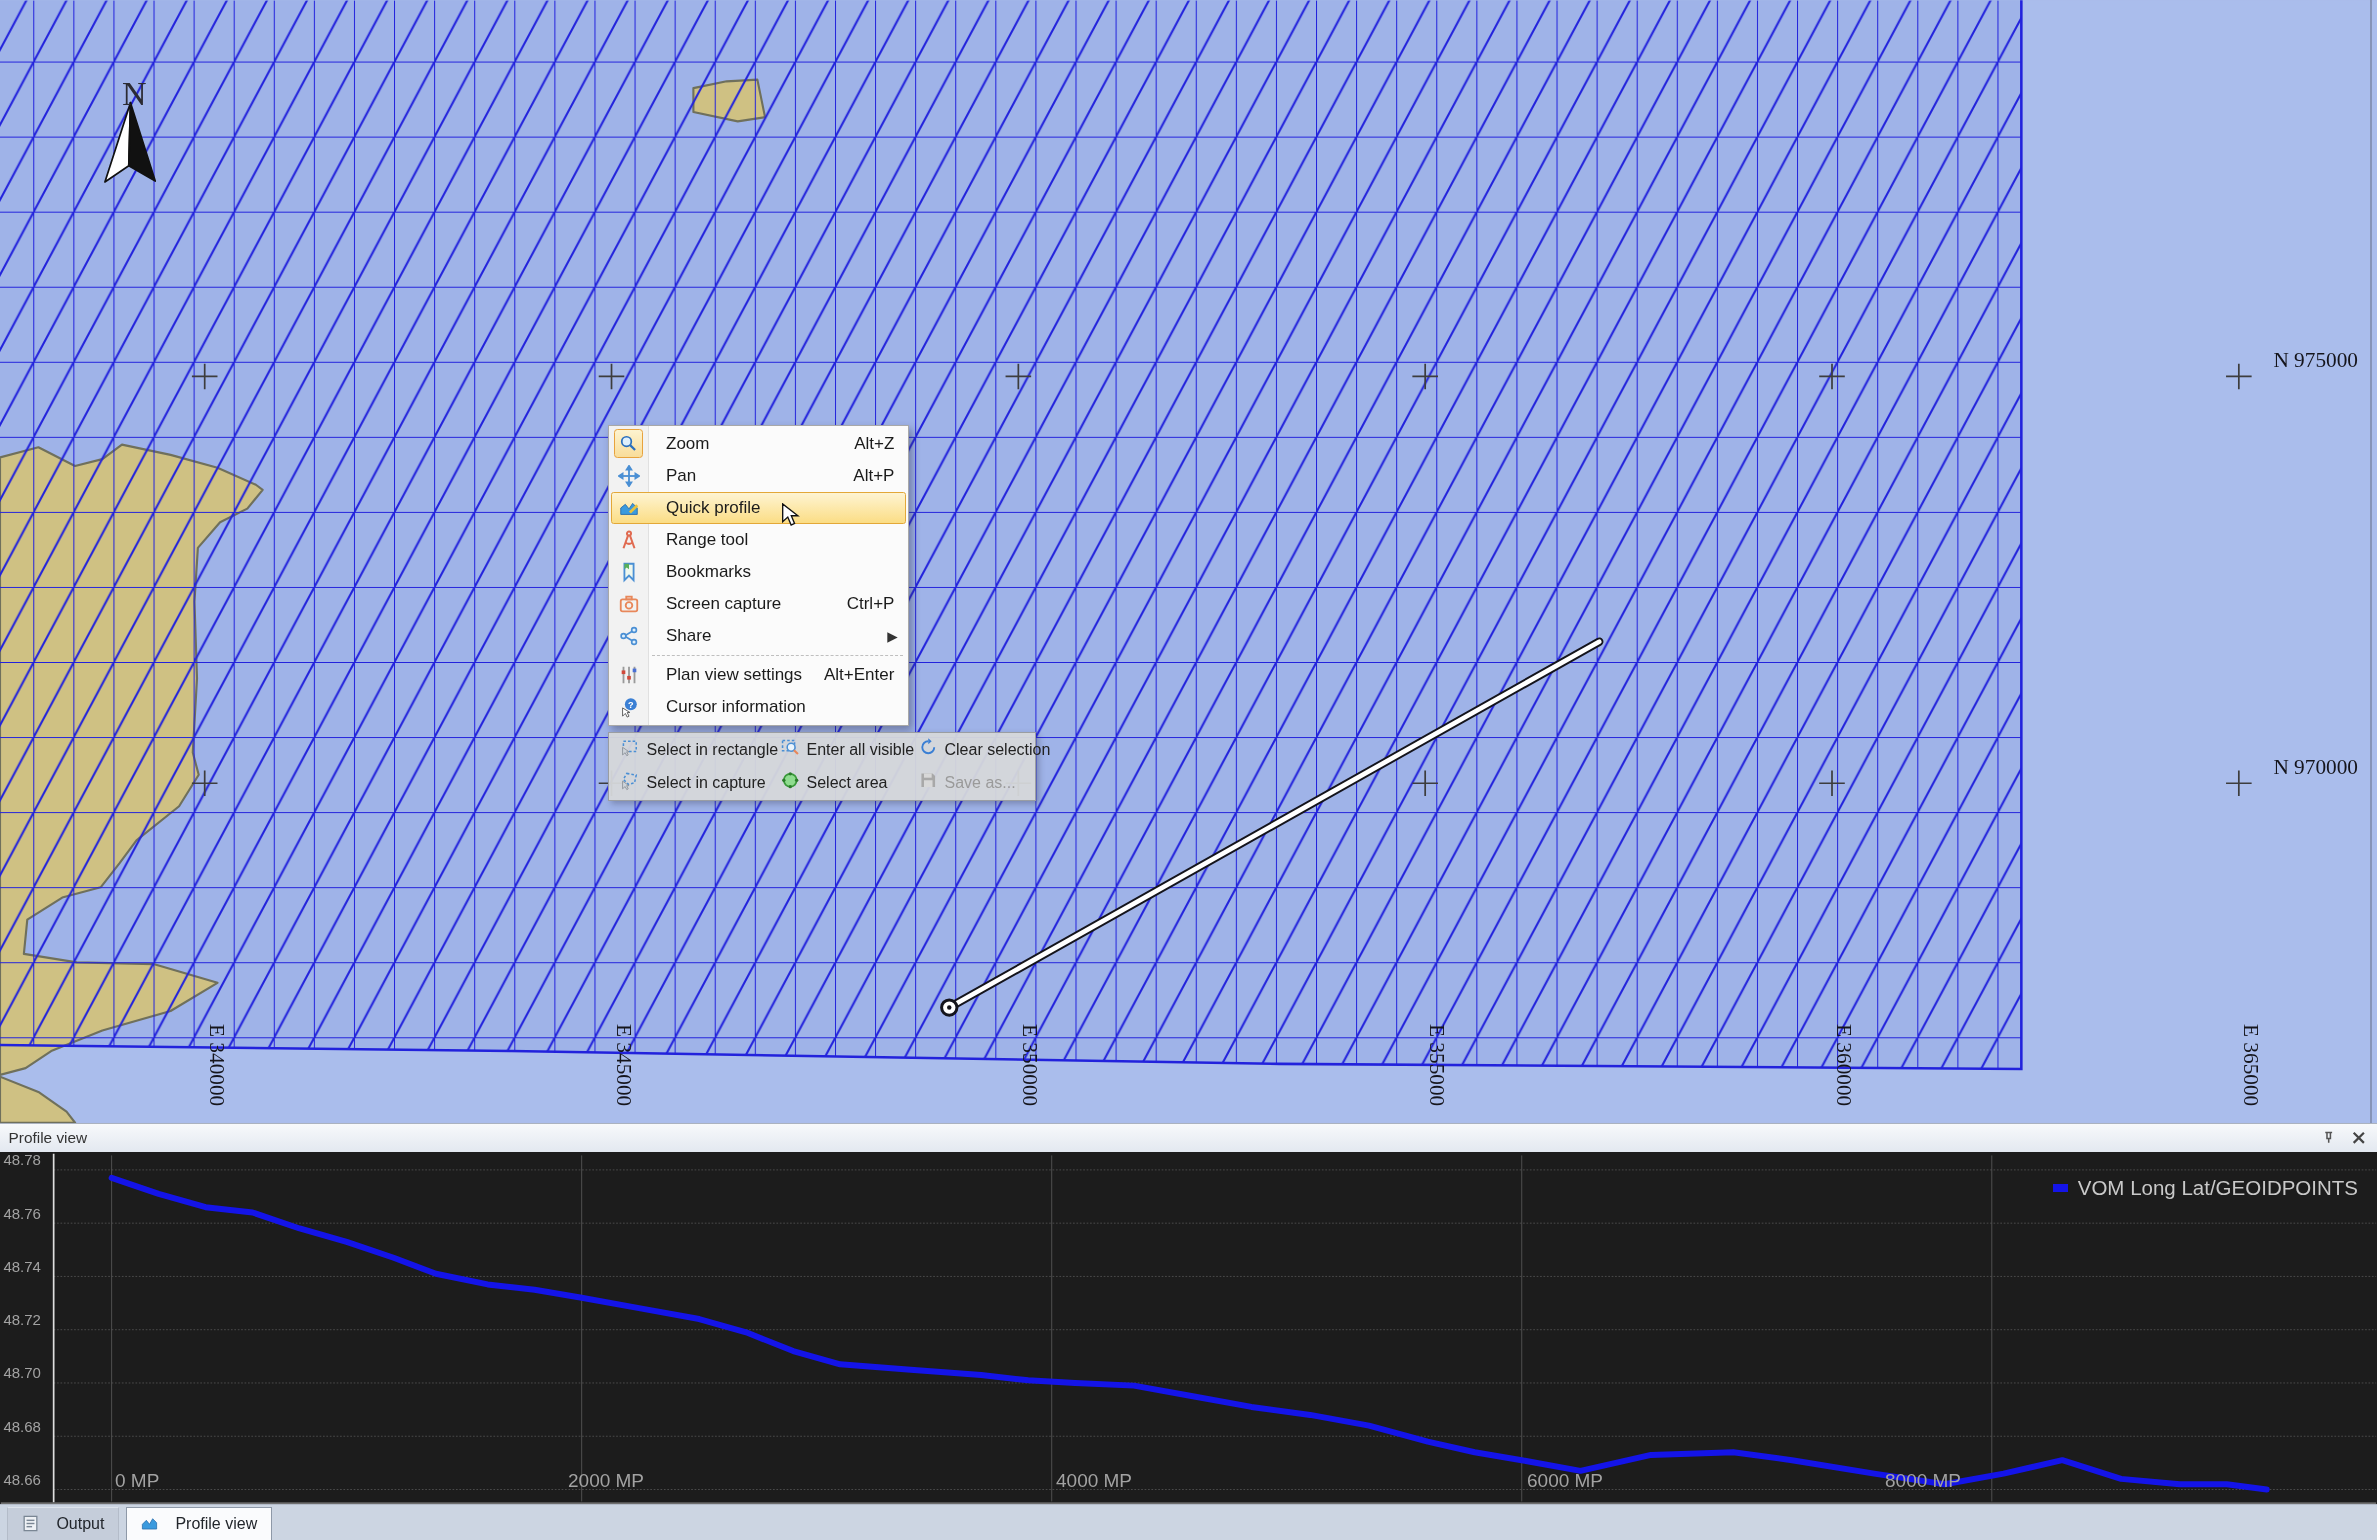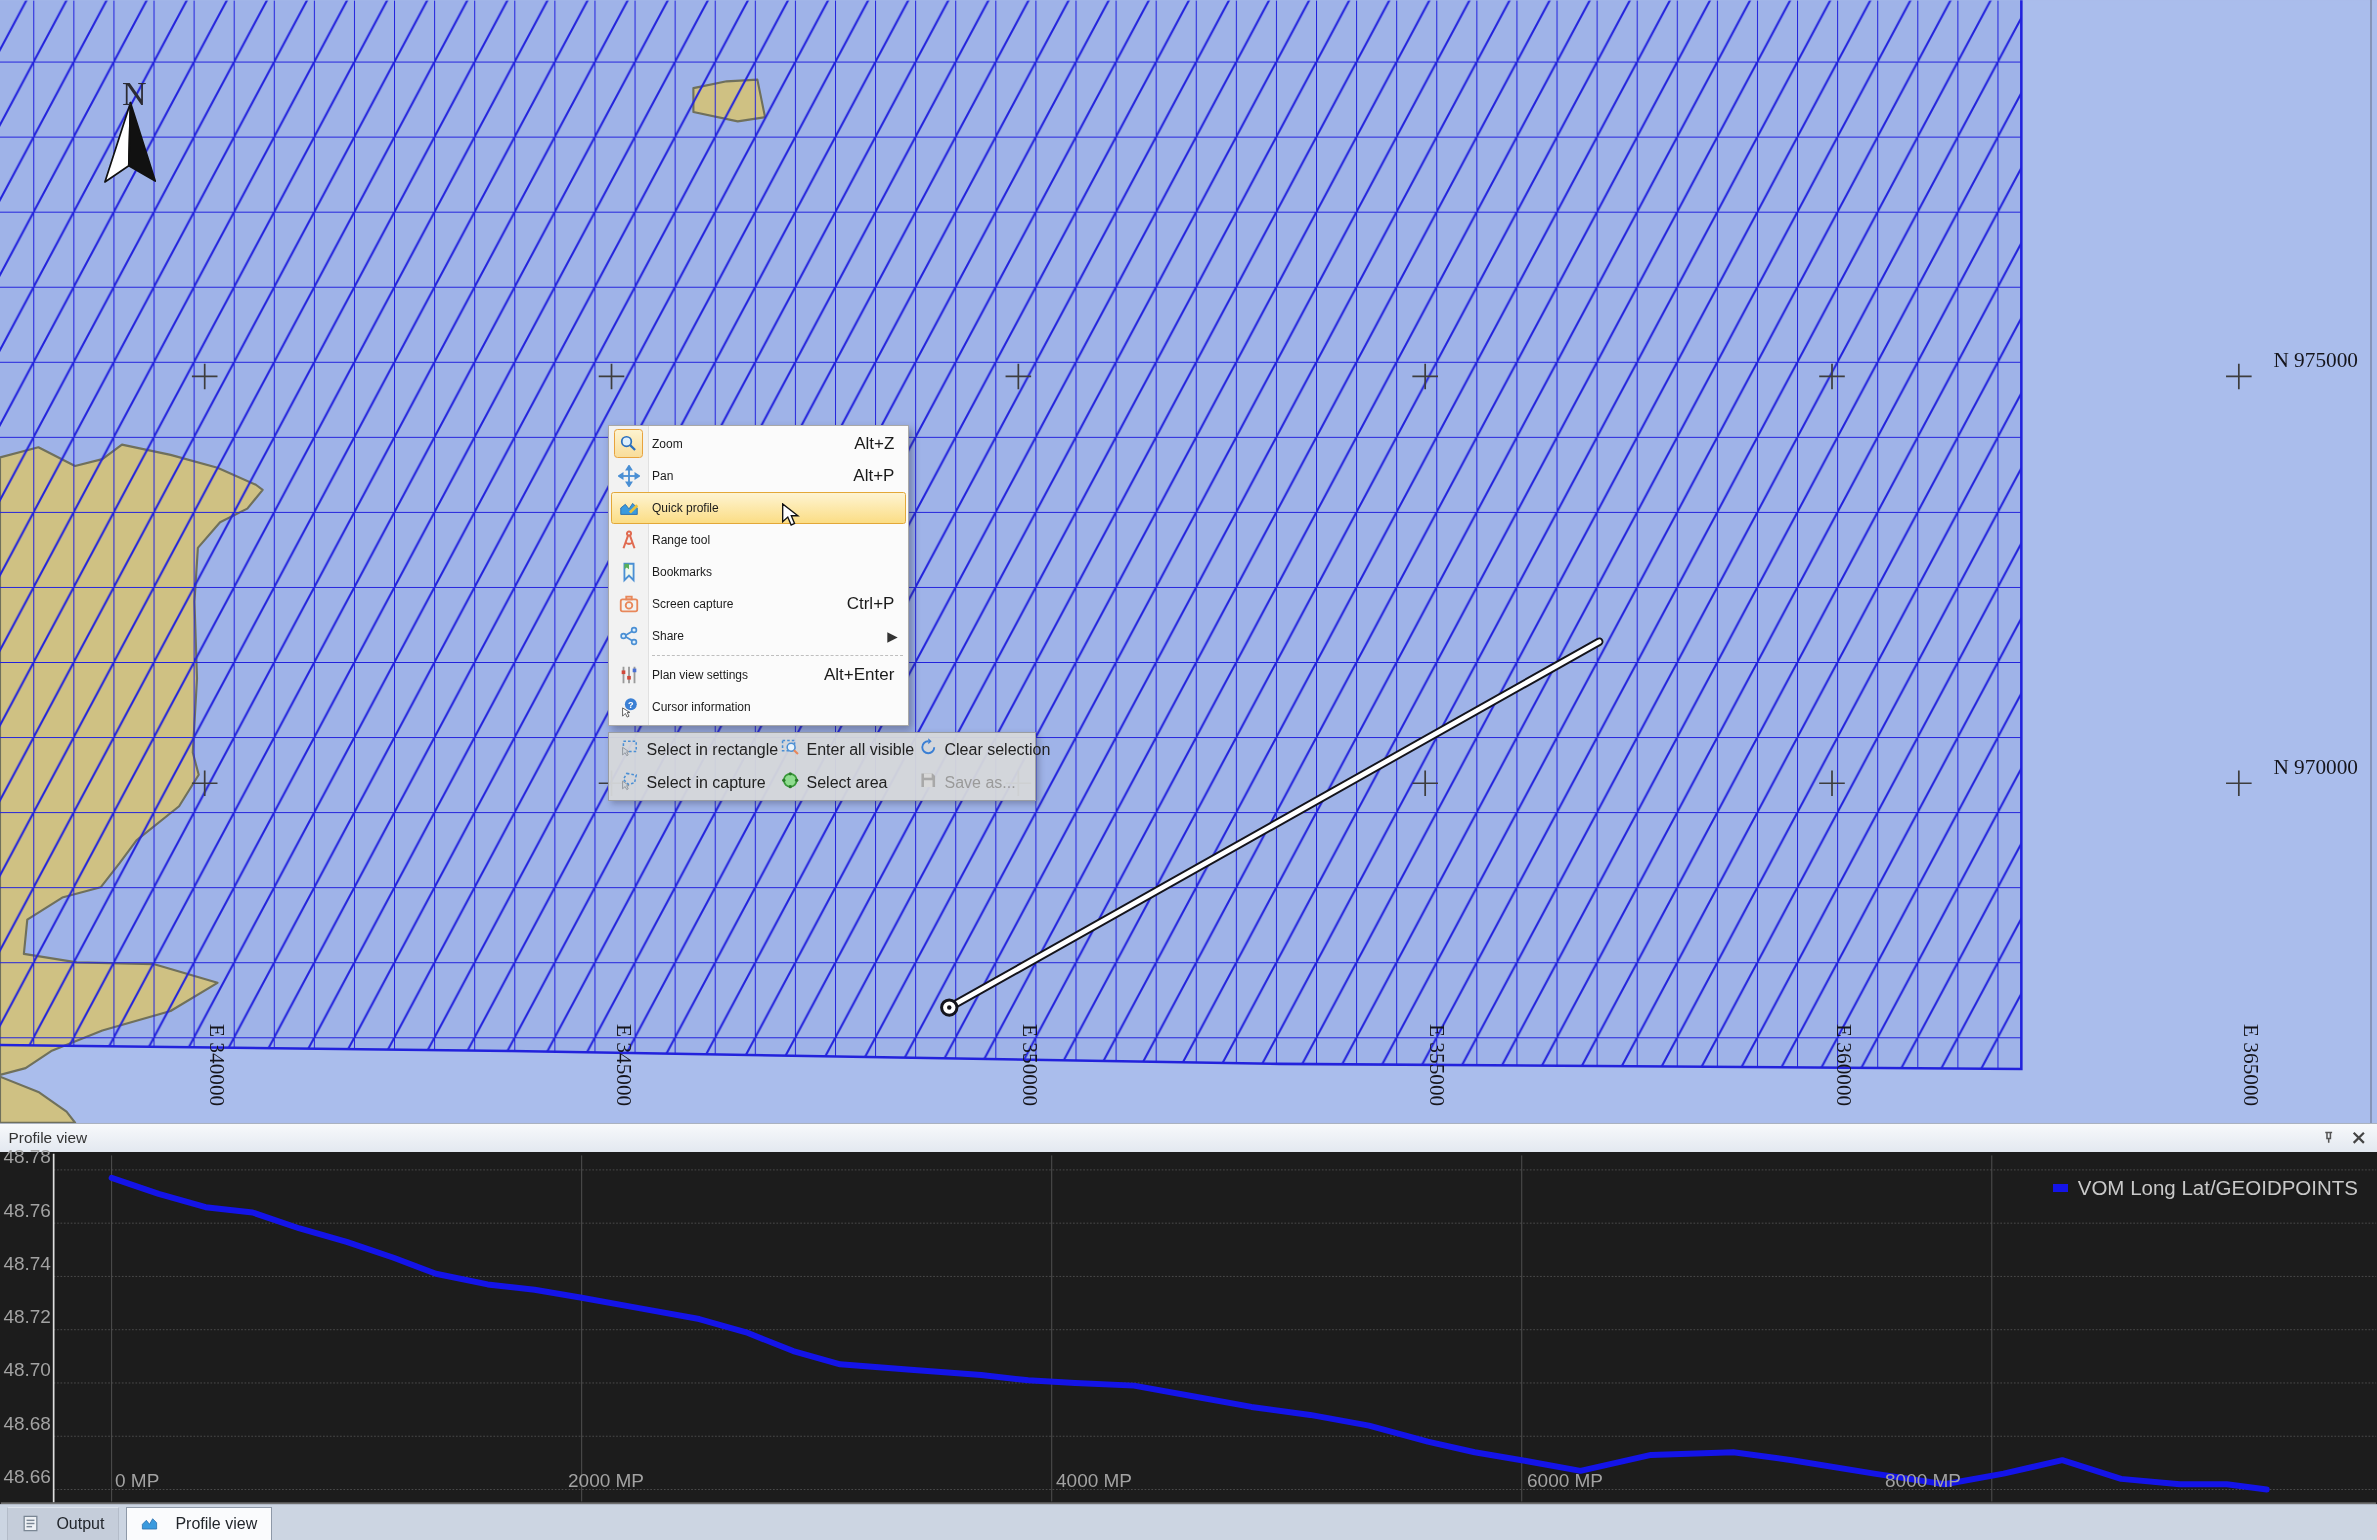--- a/index.html
+++ b/index.html
@@ -15,21 +15,21 @@
   .coord-e{position:absolute;font-family:"Liberation Serif",serif;font-size:21.3px;color:#15151c;
            white-space:nowrap;transform-origin:left top;transform:rotate(90deg);}
 
   
   #context-menu{position:absolute;left:608px;top:425px;width:299px;background:#fbfbfb;
     border:0.9px solid #a8a8a8;box-shadow:3.4px 4.3px 7.7px rgba(40,40,60,.40);padding:1.7px 0;}
   #context-menu .icon-col-bg{position:absolute;left:0;top:0;bottom:0;width:39px;background:#f2f2f2;
     border-right:0.9px solid #e0e0e0;}
   .menu-item{position:relative;height:32px;display:flex;align-items:center;cursor:default;}
   .menu-item .mi-icon{width:39px;display:flex;justify-content:center;align-items:center;flex:0 0 39px;}
-  .menu-item .mi-label{font-size:12px;color:#1b1b1b;padding-left:4px;flex:1;}
+  .menu-item .mi-label{font-size:17px;color:#1b1b1b;padding-left:18px;flex:1;}
   .menu-item .mi-short{font-size:17px;color:#1b1b1b;padding-right:13.6px;}
   .menu-item .mi-sub{font-size:13.6px;color:#333;padding-right:10.2px;}
   .menu-item.hl::before{content:"";position:absolute;left:1.7px;right:1.7px;top:0;bottom:0;
     background:linear-gradient(#fef4d2,#fbdd85);border:0.9px solid #e3a838;border-radius:2.6px;}
   .menu-item>*{position:relative;}
   .menu-sep{height:7.7px;position:relative;}
   .menu-sep::after{content:"";position:absolute;left:43px;right:5.1px;top:3.4px;border-top:0.9px dashed #bFbFbF;}
   .boxed-icon{border:0.9px solid #e8a33d;background:linear-gradient(#fdf3d0,#f9dd9a);border-radius:3.4px;
     width:27px;height:27px;display:flex;align-items:center;justify-content:center;}
 
@@ -42,21 +42,21 @@
 
   
   #profile-panel{position:absolute;left:0;top:1123px;width:2377px;height:381px;background:#ccd5e2;}
   #pp-header{position:absolute;left:0;top:0;width:2377px;height:28px;
     background:linear-gradient(#f7f9fb,#e3e8f0);border-top:0.9px solid #aab2bf;border-bottom:0.9px solid #aab2bf;
     display:flex;align-items:center;}
   #pp-title{font-size:15.4px;color:#333;padding-left:8.5px;flex:1;}
   .pp-btn{width:25.6px;height:22px;display:flex;align-items:center;justify-content:center;margin-right:5.1px;cursor:default;}
   #chart-wrap{position:absolute;left:0;top:29px;width:2377px;height:352px;background:#1c1c1c;}
   #chart-svg{position:absolute;left:0;top:0;}
-  .ytick{position:absolute;left:3.4px;font-size:19px;color:#a2a2a2;transform:translateY(-100%);}
+  .ytick{position:absolute;left:3.4px;font-size:15px;color:#a2a2a2;transform:translateY(-100%);}
   .xtick{position:absolute;font-size:19px;color:#a2a2a2;top:340px;transform:translateY(-100%);}
   #legend{position:absolute;right:19px;top:24px;display:flex;align-items:center;gap:10.2px;}
   #legend-marker{width:14.5px;height:7.7px;background:#1414e8;}
   #legend-label{font-size:20.5px;color:#c9c9c9;white-space:nowrap;}
 
   
   #tabstrip{position:absolute;left:0;top:1504px;width:2377px;height:37px;background:#ccd5e2;
     border-top:0.9px solid #b4bcc9;display:flex;align-items:flex-start;padding-top:1.7px;box-sizing:border-box;}
   .tab{height:32px;display:flex;align-items:center;gap:16px;padding:0 13.6px;font-size:16px;color:#22262c;
     margin-left:6.8px;cursor:default;}

